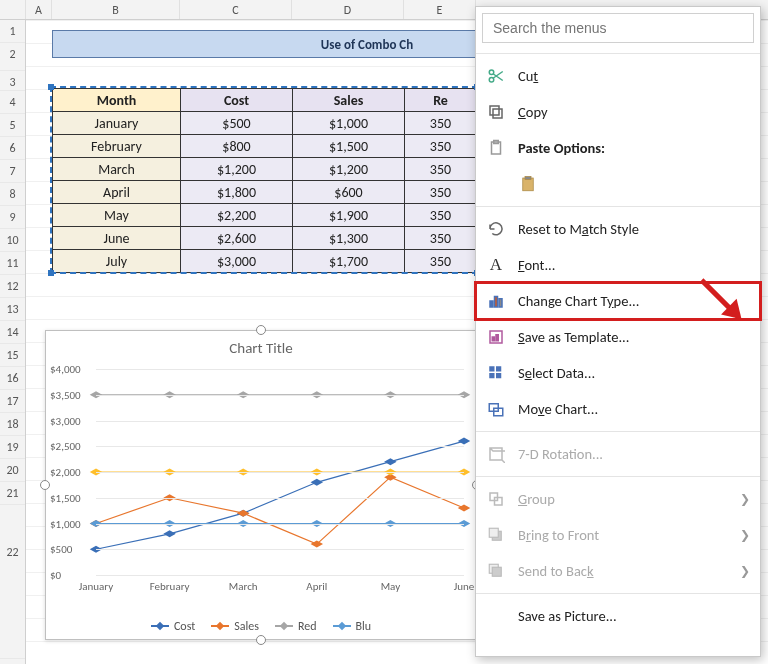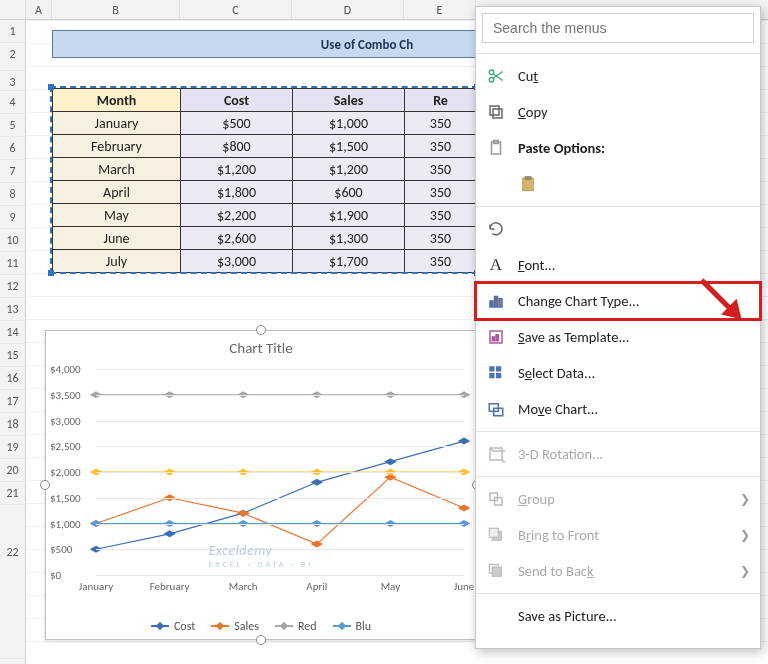--- a/index.html
+++ b/index.html
@@ -60,21 +60,21 @@
   .series svg { width:100%; height:100%; overflow:visible;}
   .legend { position:absolute; bottom:6px; left:0; right:0; display:flex; justify-content:center; gap:16px; font-size:12px; color:#555;}
   .legend .item { display:flex; align-items:center; gap:5px;}
   .sw { display:inline-block; width:18px; height:2px; position:relative;}
   .sw::after{content:""; position:absolute; left:50%; top:50%; width:6px; height:6px; transform:translate(-50%,-50%) rotate(45deg);}
   .watermark { position:absolute; bottom:70px; left:50%; transform:translateX(-50%);
     font-size:14px; color:#b7c9ea; font-style:italic; letter-spacing:.5px; pointer-events:none;}
   .watermark small{display:block; font-size:8px; letter-spacing:3px; font-style:normal;}
   
   .ctx { position:absolute; top:6px; left:475px; width:286px; background:#fff;
-    border:1px solid #c9c9c9; box-shadow:2px 3px 10px rgba(0,0,0,.25); padding-bottom:14px;}
+    border:1px solid #c9c9c9; box-shadow:2px 3px 10px rgba(0,0,0,.25); padding-bottom:22px;}
   .ctx .search { margin:6px; border:1px solid #d0d0d0; height:30px; width:calc(100% - 12px);
     padding:0 10px; font-size:14px; color:#888; outline:none;}
   .ctx .sep { height:1px; background:#e4e4e4; margin:4px 0;}
   .ctx .mi { display:flex; align-items:center; height:36px; padding:0 10px; gap:12px; font-size:14.5px; color:#222;}
   .ctx .mi .ic { width:20px; height:20px; display:flex; align-items:center; justify-content:center; color:#555;}
   .ctx .mi .lbl u { text-decoration:underline; }
   .ctx .mi .chev { margin-left:auto; color:#999; font-size:12px;}
   .ctx .mi.disabled { color:#aaa; }
   .ctx .mi.disabled .ic { color:#bbb;}
   .ctx .mi.bold .lbl { font-weight:bold; }
@@ -251,24 +251,20 @@
       <div class="ytick" style="top: 12.5%;">$3,500</div>
       <div class="gridline" style="top: 0%;"></div>
       <div class="ytick" style="top: 0%;">$4,000</div>
       <div class="xlab" style="left: 0%;">January</div>
       <div class="xlab" style="left: 20%;">February</div>
       <div class="xlab" style="left: 40%;">March</div>
       <div class="xlab" style="left: 60%;">April</div>
       <div class="xlab" style="left: 80%;">May</div>
       <div class="xlab" style="left: 100%;">June</div>
     </div>
-  <div class="watermark">
-    <span>Exceldemy</span>
-    <small>EXCEL · DATA · BI</small>
-  </div>
   <div class="legend">
     <div class="item">
         <span class="sw" style="background:#3a6fb7"></span>
         <span>Cost</span>
       </div>
     <div class="item">
         <span class="sw" style="background:#e8762d"></span>
         <span>Sales</span>
       </div>
     <div class="item">
@@ -323,20 +319,21 @@
         </svg>
       </span>
   </div>
   <div class="sep"></div>
   <div class="mi">
     <span class="ic">
         <svg class="icon" viewBox="0 0 24 24" fill="none" stroke="#666" stroke-width="2">
           <path d="M4 12a8 8 0 1 1 3 6M4 12V6M4 12h6"></path>
         </svg>
       </span>
+    <span class="lbl">Reset to M<u>a</u>tch Style</span>
   </div>
   <div class="mi">
     <span class="ic" style="font-family:serif;font-size:17px;color:#333">A</span>
     <span class="lbl"><u>F</u>ont...</span>
   </div>
   <div class="mi highlight">
     <span class="ic">
         <svg class="icon" viewBox="0 0 24 24" fill="none" stroke="#4a72b8" stroke-width="2">
           <rect x="4" y="12" width="4" height="8" fill="#4a72b8"></rect>
           <rect x="10" y="6" width="4" height="14" fill="#c55a2d"></rect>
@@ -375,21 +372,21 @@
       </span>
     <span class="lbl">Mo<u>v</u>e Chart...</span>
   </div>
   <div class="sep"></div>
   <div class="mi disabled">
     <span class="ic">
         <svg class="icon" viewBox="0 0 24 24" fill="none" stroke="#bbb" stroke-width="2">
           <path d="M4 4l16 0 0 16-16 0z M4 4l4 4 16 0M20 20l4 4"></path>
         </svg>
       </span>
-    <span class="lbl">3-D Rotation...</span>
+    <span class="lbl">7-D Rotation...</span>
   </div>
   <div class="sep"></div>
   <div class="mi disabled">
     <span class="ic">
         <svg class="icon" viewBox="0 0 24 24" fill="none" stroke="#bbb" stroke-width="2">
           <rect x="4" y="4" width="10" height="10"></rect>
           <rect x="10" y="10" width="10" height="10"></rect>
         </svg>
       </span>
     <span class="lbl"><u>G</u>roup</span>

